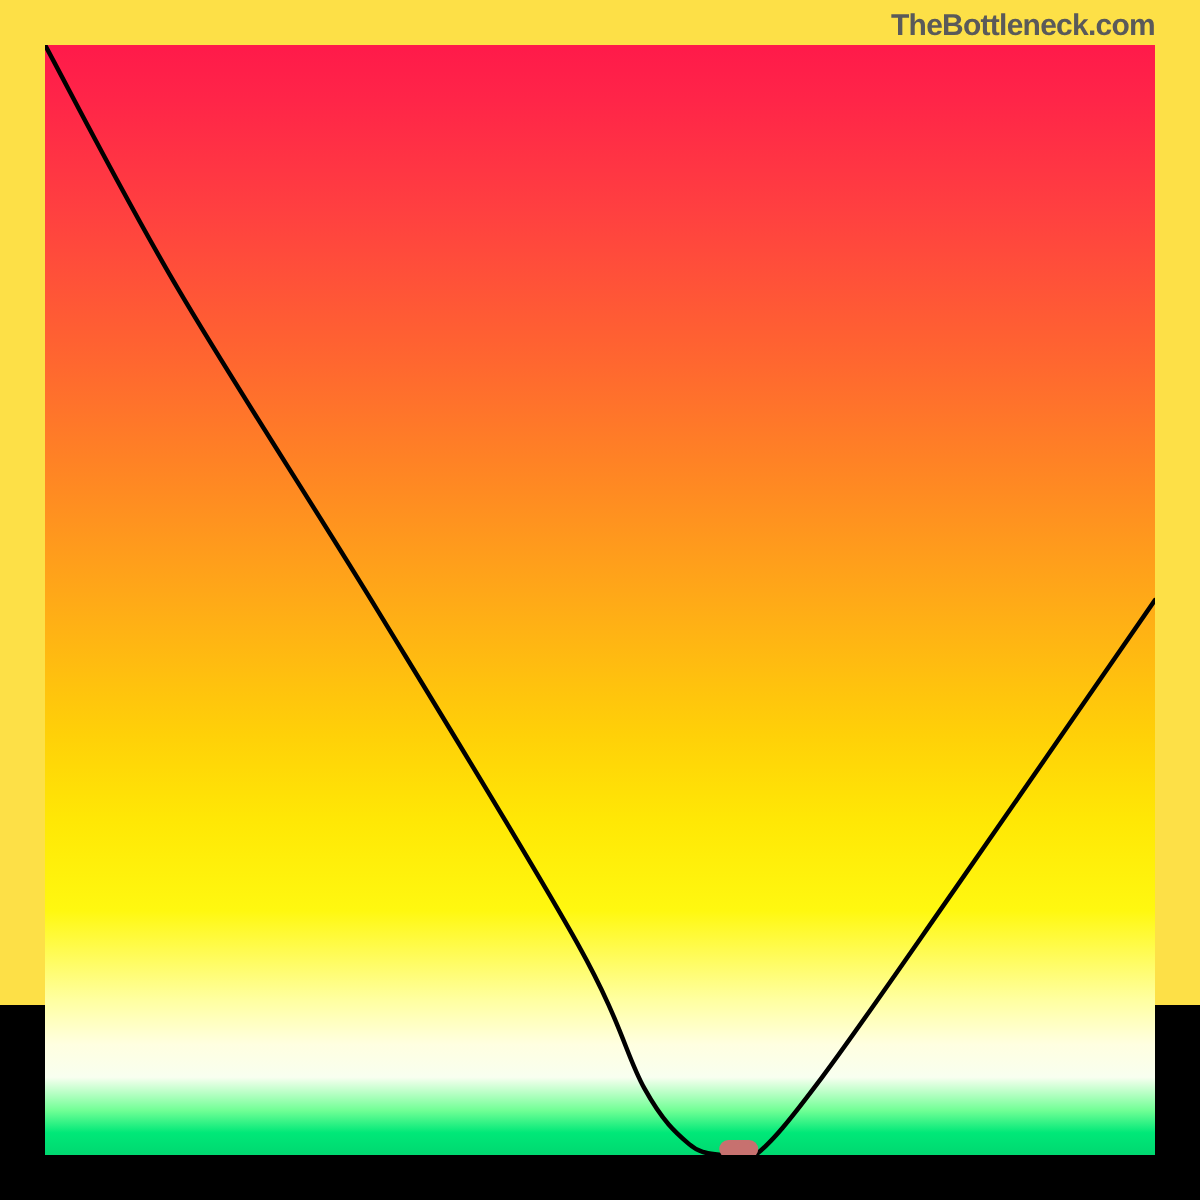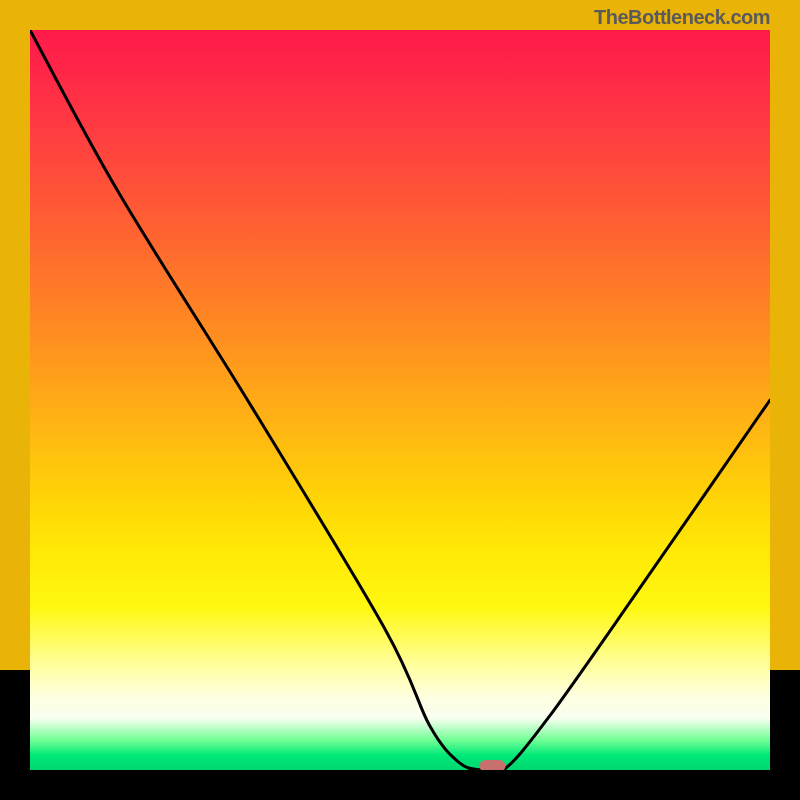--- a/index.html
+++ b/index.html
@@ -1,21 +1,21 @@
 <!DOCTYPE html>
 <html><head>
 <meta charset="utf-8">
 <style>
   * { margin: 0; padding: 0; box-sizing: border-box; }
   html, body { width: 800px; height: 800px; overflow: hidden; background: #000; }
   .chart-container {
     position: relative;
     width: 800px;
     height: 670px;
-    background: #eab308;
+    background: #fde047;
   }
   .plot-area {
     position: absolute;
     left: 30px;
     top: 30px;
     width: 740px;
     height: 740px;
     overflow: hidden;
   }
   .gradient-bg {

